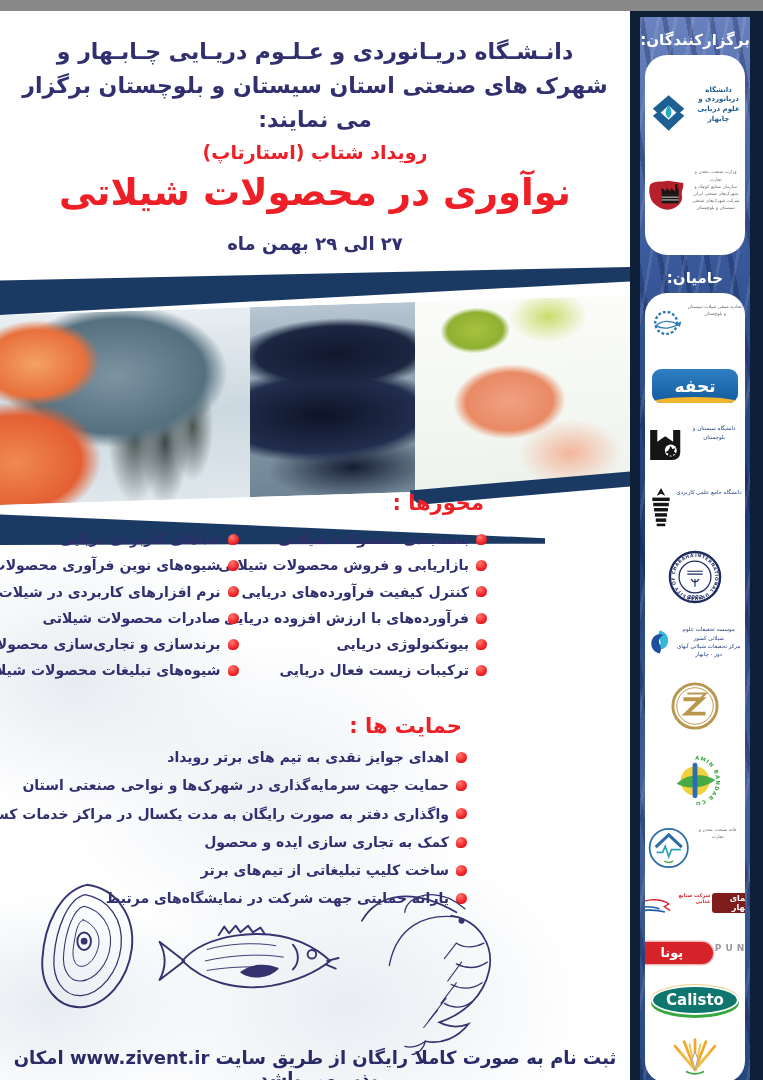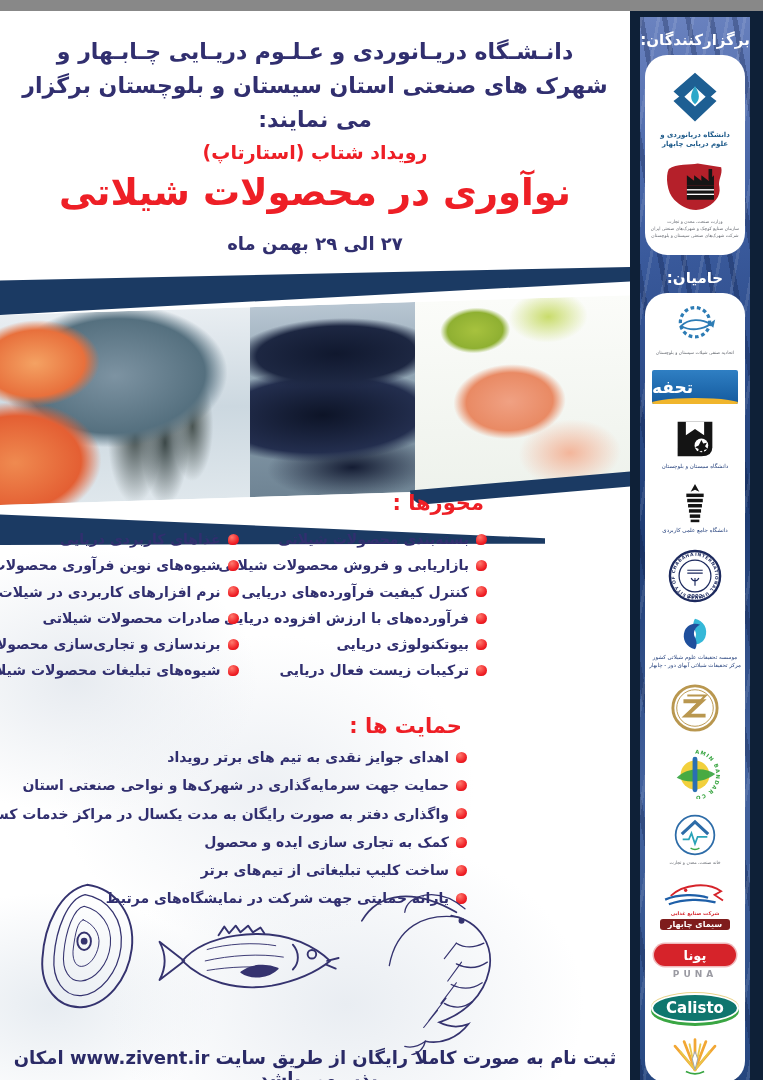--- a/index.html
+++ b/index.html
@@ -89,27 +89,27 @@
     display:flex; flex-direction:column;
     background:
       repeating-linear-gradient(100deg, rgba(255,255,255,0.10) 0 3px, rgba(255,255,255,0) 3px 17px),
       repeating-linear-gradient(80deg, rgba(8,22,60,0.28) 0 5px, rgba(0,0,0,0) 5px 23px),
       linear-gradient(170deg, #6b83c0 0%, #3a5a9c 22%, #1d3b72 48%, #44639f 72%, #24457e 100%); }
   .side-label { color:#fff; font-weight:bold; font-size:15px; text-align:center; direction:rtl; margin:14px 0 6px; }
   .card { background:#fff; border-radius:22px; margin:0 5px;
     display:flex; flex-direction:column; align-items:center; }
   .org-card { height:200px; justify-content:space-evenly; padding:6px 2px; }
   .sup-card { flex:1; margin-bottom:2px; justify-content:space-between; padding:10px 2px 6px; overflow:hidden; }
-  .logo-blk { display:flex; flex-direction:column; align-items:center; gap:2px; }
+  .logo-blk { display:flex; align-items:flex-start; gap:2px; }
   .cap-blue { color:#1d5a8a; font-size:7px; font-weight:bold; text-align:center; direction:rtl; line-height:1.4; }
   .cap-tiny { font-size:4.5px; color:#6b6f76; text-align:center; direction:rtl; line-height:1.6; }
   .cap-navy { font-size:5.5px; color:#24407c; text-align:center; direction:rtl; line-height:1.5; }
   .tohfeh { width:86px; height:34px; background:linear-gradient(180deg,#2f7fc3,#145a9e);
-    border-radius:2px; color:#fff; font-size:17px; font-weight:bold;
-    display:flex; align-items:center; justify-content:flex-end; position:relative; overflow:hidden; direction:rtl; }
+    border-radius:9px; color:#fff; font-size:17px; font-weight:bold;
+    display:flex; align-items:center; justify-content:center; position:relative; overflow:hidden; direction:rtl; }
   .tohfeh::after { content:""; position:absolute; bottom:-7px; left:-4px; right:-4px; height:13px;
     background:#f0b52c; border-radius:100% 100% 0 0; }
   .puna { width:82px; height:22px; background:#d6232a; border-radius:11px; color:#fff;
     font-weight:bold; font-size:13px; display:flex; align-items:center; justify-content:center; direction:rtl;
     box-shadow:0 0 0 1.5px #efb9bb; }
   .puna-latin { color:#9a9aa2; font-weight:bold; font-size:9px; letter-spacing:4px; margin-top:1px; }
   .calisto { width:88px; height:30px; background:#0f766e; border-radius:50%; color:#fff;
     font-weight:bold; font-size:15px; display:flex; align-items:center; justify-content:center;
     border:2px solid #fff; box-shadow:0 3px 0 #3aa643, 0 -1px 0 #e9d28a; }
   .simay-banner { background:#7f1d1d; color:#fff; font-size:8px; font-weight:bold; direction:rtl;

